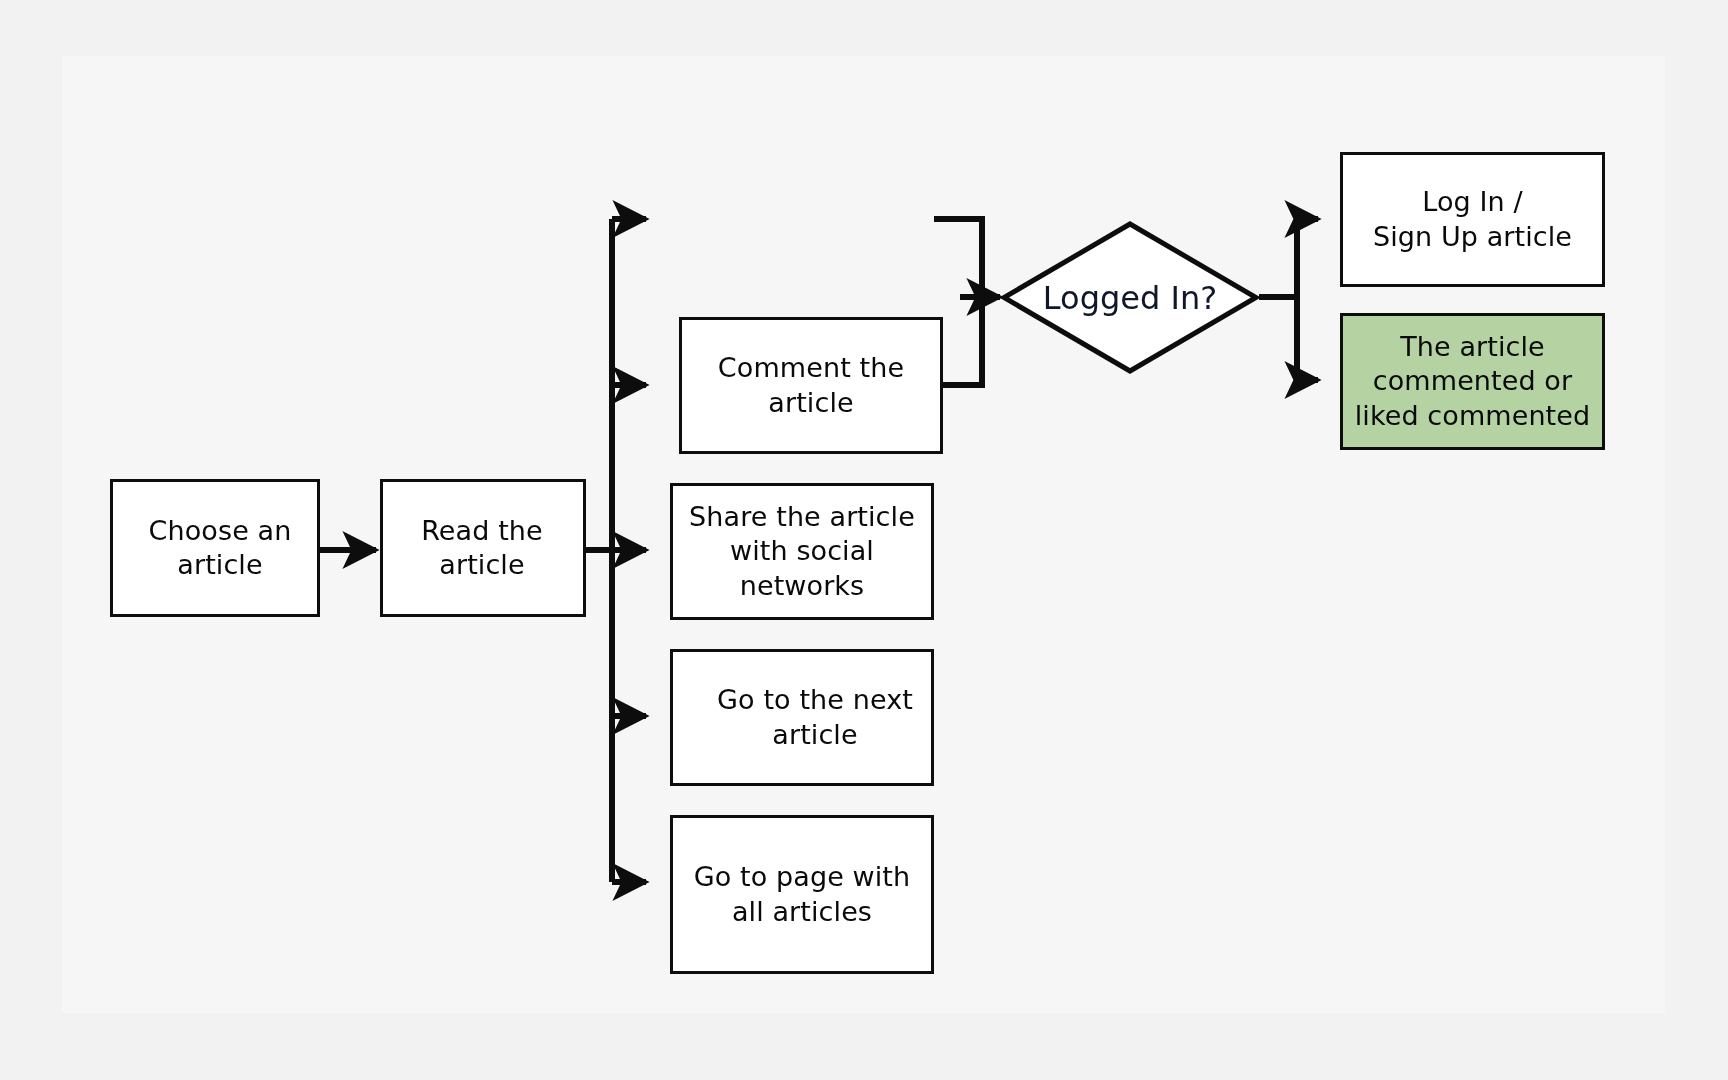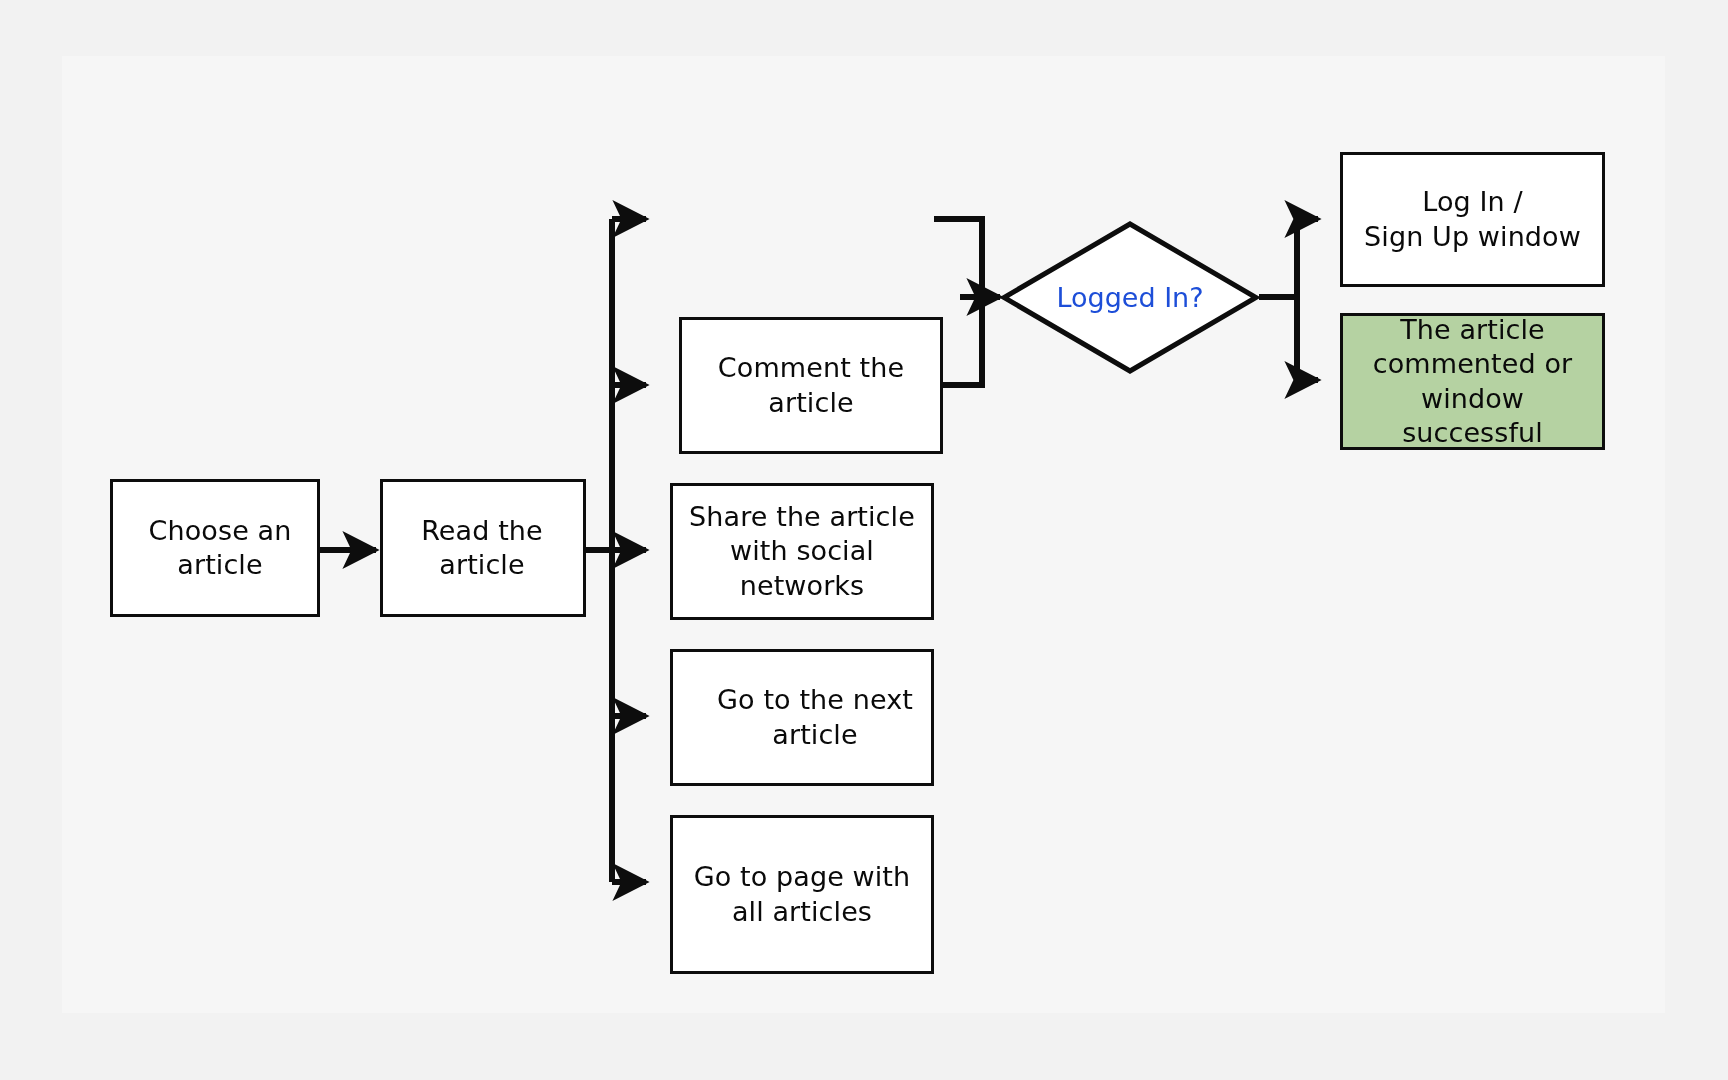--- a/index.html
+++ b/index.html
@@ -57,22 +57,22 @@
   }
   .decision-wrap {
     position: absolute;
     display: flex;
     align-items: center;
     justify-content: center;
   }
   .decision-label {
     position: relative;
     z-index: 2;
-    font-size: 27px;
-    color: #1d4ed8;
+    font-size: 32px;
+    color: #0f172a;
     text-align: center;
     line-height: 1.25;
   }
   .decision-shape {
     position: absolute;
     left: 0;
     top: 0;
     width: 100%;
     height: 100%;
   }
@@ -143,19 +143,19 @@
 all articles</div>
 
   <div class="decision-wrap" style="left:1000px; top:220px; width:260px; height:155px;">
     <svg class="decision-shape" viewBox="0 0 260 155" xmlns="http://www.w3.org/2000/svg" preserveAspectRatio="none">
       <polygon points="130,4 256,77.5 130,151 4,77.5" fill="#ffffff" stroke="#0d0d0d" stroke-width="5" stroke-linejoin="miter"></polygon>
     </svg>
     <span class="decision-label">Logged In?</span>
   </div>
 
   <div class="node" style="left:1340px; top:152px; width:265px; height:135px;">Log In /
-Sign Up window</div>
+Sign Up article</div>
 
   <div class="node green" style="left:1340px; top:313px; width:265px; height:137px;">The article
 commented or
-window successful</div>
+liked commented</div>
 
 </div>
 
 </body></html>

